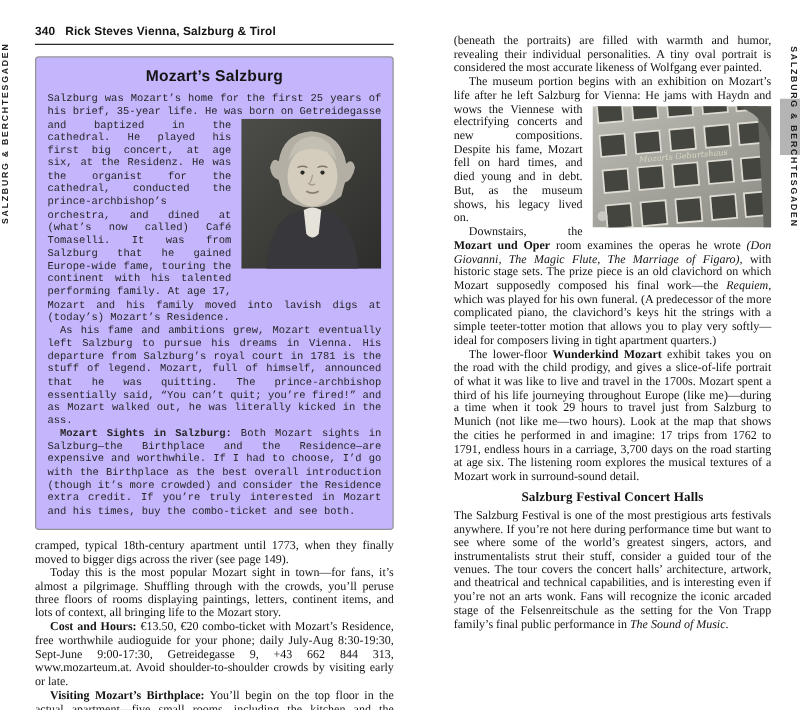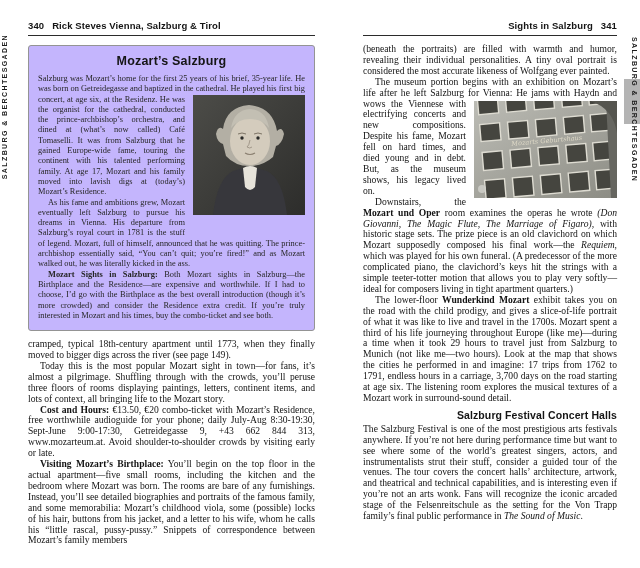--- a/index.html
+++ b/index.html
@@ -46,21 +46,21 @@
   .box{
     margin-top:9px;border:1.5px solid #949494;border-radius:3px;
     padding:7px 9px 9px 9px;background:#c4b5fd;
   }
   .box-title{
     font-family:"Liberation Sans", sans-serif;font-weight:700;
     font-size:12.5px;text-align:center;margin:1px 0 6px 0;color:#151515;
     letter-spacing:0.2px;
   }
   .box-text{
-    font-family:Liberation Serif, serif;
+    font-family:Liberation Mono, monospace;
     font-size:8.4px;line-height:10.3px;text-align:justify;color:#262626;
   }
   .box-text p{margin:0;}
   .box-text p.ind{text-indent:10px;}
 
   .fl-spacer{float:right;width:0;display:block;}
   .sp21{height:21px;}
   .sp22{height:22px;}
   .portrait{
     float:right;clear:right;margin:0 0 14px 8px;
@@ -72,23 +72,23 @@
   .serif-body{
     margin-top:8px;font-size:9.6px;line-height:10.9px;
     text-align:justify;color:#131313;
   }
   .serif-body p{margin:0;}
   .serif-body p.ind{text-indent:12px;}
   .b{font-weight:700;}
   .i{font-style:italic;}
 
   .section-head{
-    font-family:Liberation Sans, sans-serif;font-weight:700;
+    font-family:Liberation Serif, serif;font-weight:700;
     font-size:10.5px;color:#151515;margin:6px 0 3px 0;letter-spacing:0.1px;
-    text-align:right;
+    text-align:center;
   }
 
   .facade{
     float:right;clear:right;margin:2px 0 4px 8px;
     width:143px;height:97px;display:block;
   }
   .facade svg{display:block;}
 </style>
 </head>
 <body>
@@ -139,24 +139,20 @@
     <div class="serif-body">
       <p>cramped, typical 18th-century apartment until 1773, when they finally moved to bigger digs across the river (see page 149).</p>
       <p class="ind">Today this is the most popular Mozart sight in town—for fans, it’s almost a pilgrimage. Shuffling through with the crowds, you’ll peruse three floors of rooms displaying paintings, letters, continent items, and lots of context, all bringing life to the Mozart story.</p>
       <p class="ind"><span class="b">Cost and Hours:</span> €13.50, €20 combo-ticket with Mozart’s Residence, free worthwhile audioguide for your phone; daily July-Aug 8:30-19:30, Sept-June 9:00-17:30, Getreidegasse 9, +43 662 844 313, www.mozarteum.at. Avoid shoulder-to-shoulder crowds by visiting early or late.</p>
       <p class="ind"><span class="b">Visiting Mozart’s Birthplace:</span> You’ll begin on the top floor in the actual apartment—five small rooms, including the kitchen and the bedroom where Mozart was born. The rooms are bare of any furnishings. Instead, you’ll see detailed biographies and portraits of the famous family, and some memorabilia: Mozart’s childhood viola, some (possible) locks of his hair, buttons from his jacket, and a letter to his wife, whom he calls his “little rascal, pussy-pussy.” Snippets of correspondence between Mozart’s family members</p>
     </div>
   </div>
 
   <div class="page page-right">
 
-    <div class="running-head right">
-      <span>Sights in Salzburg</span>
-      <span class="pagenum">341</span>
-    </div>
 
     <div class="serif-body">
       <p>(beneath the portraits) are filled with warmth and humor, revealing their individual personalities. A tiny oval portrait is considered the most accurate likeness of Wolfgang ever painted.</p>
 
       <span class="fl-spacer sp22"></span>
       <span class="facade">
         <svg width="143" height="97" viewBox="0 0 143 97" xmlns="http://www.w3.org/2000/svg">
           <defs>
             <linearGradient id="fbg" x1="0" y1="0" x2="1" y2="1">
               <stop offset="0" stop-color="#bcbcb5"></stop>

